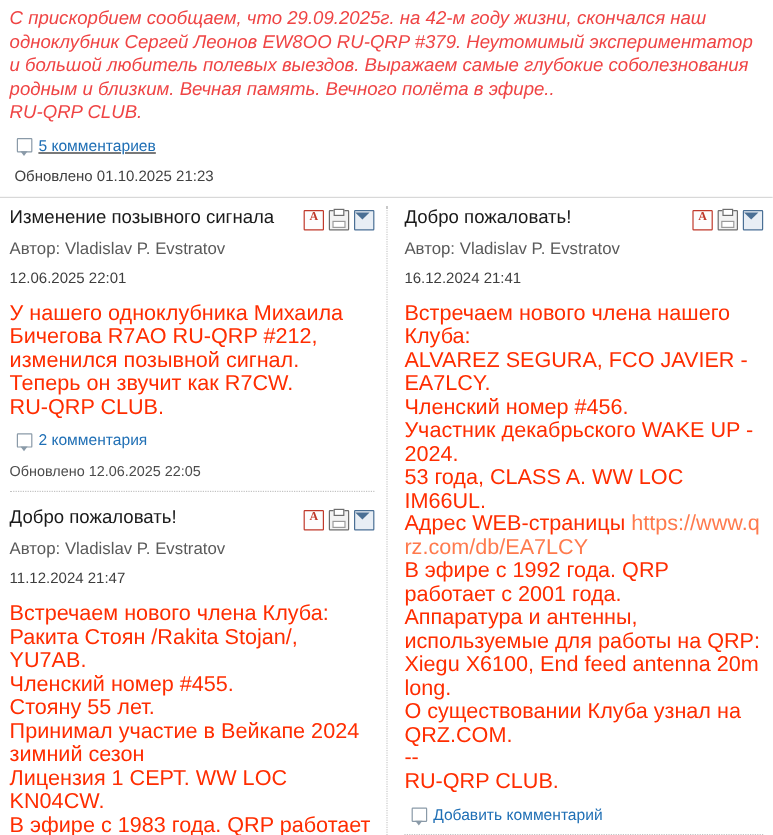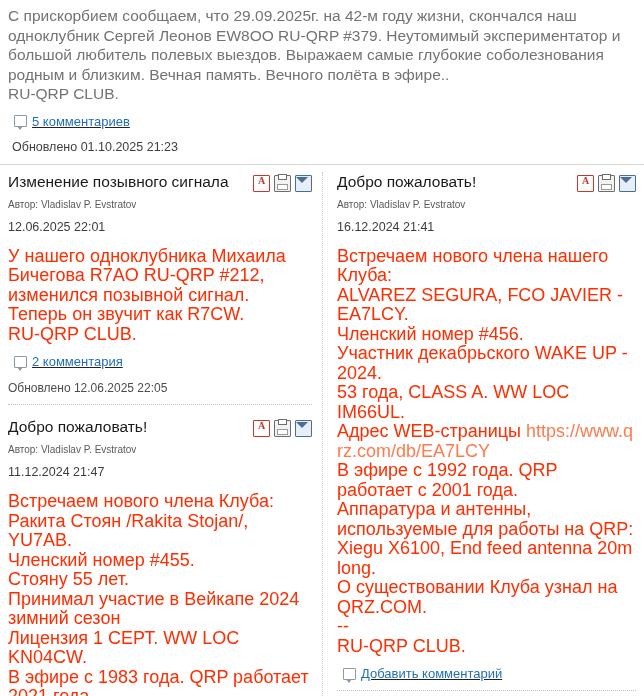--- a/index.html
+++ b/index.html
@@ -22,22 +22,23 @@
     box-sizing: border-box;
   }
 
   
   .top-block {
     padding: 6px 8px 0 8px;
   }
   .top-text {
     font-size: 15.5px;
     line-height: 19.5px;
-    color: #737373;
+    color: #ef4444;
     white-space: pre-wrap;
+    font-style: italic;
   }
   .comments-line {
     margin: 10px 0 0 6px;
     display: flex;
     align-items: center;
     gap: 5px;
     text-decoration: underline;
   }
   .comment-icon {
     display: inline-block;
@@ -172,21 +173,21 @@
     content: "";
     position: absolute;
     left: 0; top: 1px;
     width: 0; height: 0;
     border-left: 6.5px solid transparent;
     border-right: 6.5px solid transparent;
     border-top: 6px solid #4a6f95;
   }
 
   .art-author {
-    font-size: 10px;
+    font-size: 14px;
     color: #5a5a5a;
     margin-top: 7px;
   }
   .art-date {
     font-size: 12.5px;
     color: #3d3d3d;
     margin-top: 10px;
   }
   .art-body {
     margin-top: 13px;
@@ -200,21 +201,20 @@
   .art-body .lnk {
     color: #ff7a4d;
     text-decoration: none;
     word-break: break-all;
   }
   .art-comments {
     margin: 10px 0 0 6px;
     display: flex;
     align-items: center;
     gap: 5px;
-    text-decoration: underline;
   }
   .art-updated {
     color: #4c4c4c;
     font-size: 12px;
     margin-top: 12px;
   }
   .dot-sep {
     border: 0;
     border-top: 1px dotted #c2c2c2;
     margin: 9px 0 0 0;

